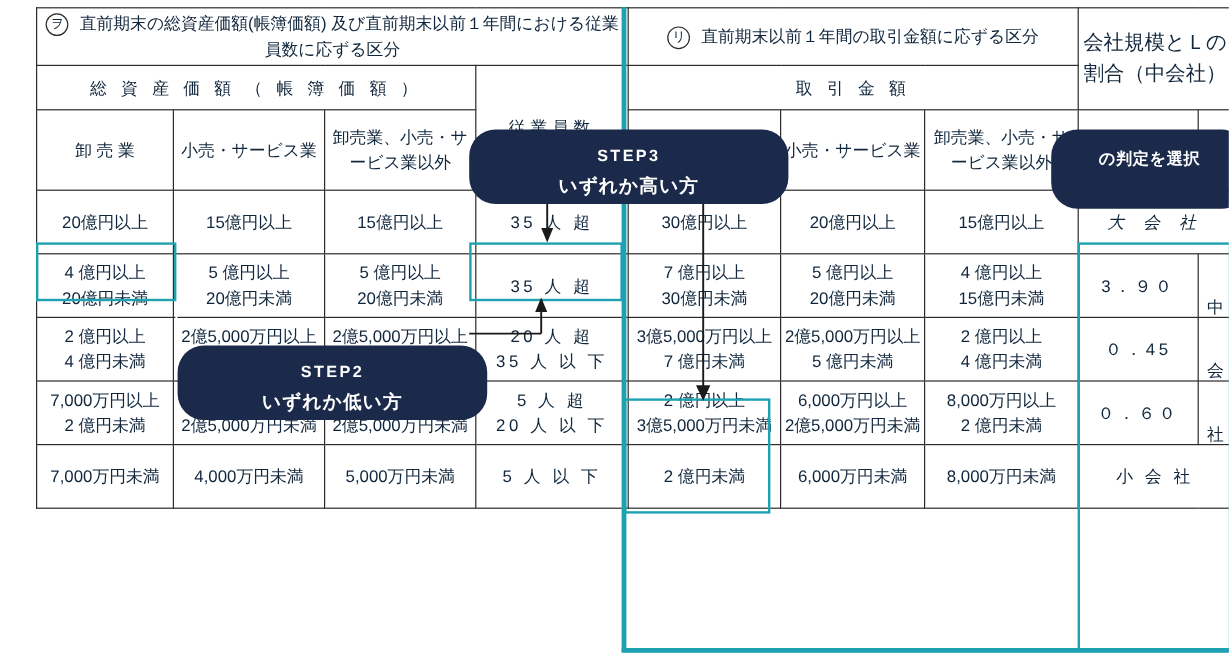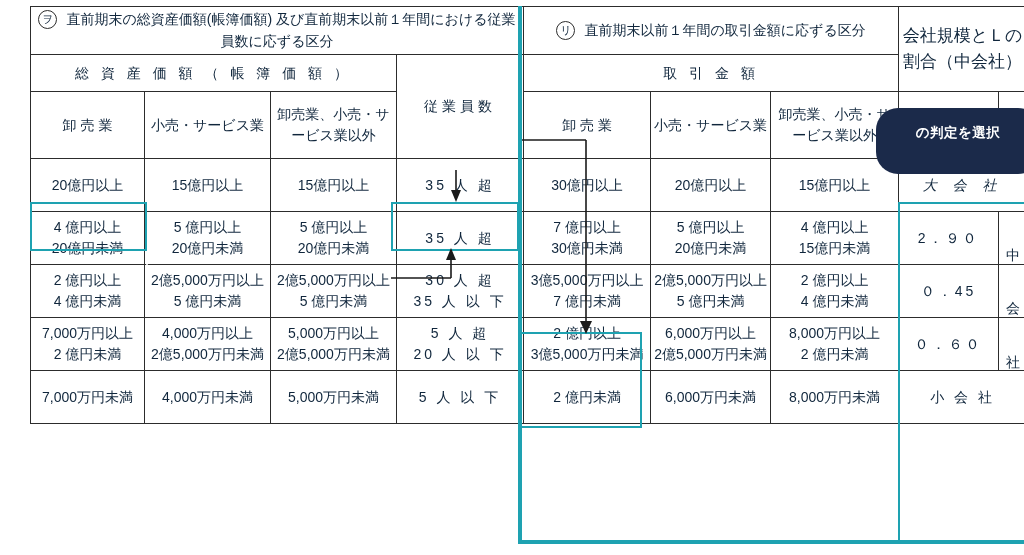--- a/index.html
+++ b/index.html
@@ -226,21 +226,21 @@
               <div>5 億円以上</div>
               <div>20億円未満</div>
             </div>
         </td>
         <td class="cell two-line sz">
           <div>
               <div>4 億円以上</div>
               <div>15億円未満</div>
             </div>
         </td>
-        <td class="cell lcell">2．９０</td>
+        <td class="cell lcell">3．９０</td>
         <td class="vert" rowspan="1">中</td>
       </tr>
 
       <tr>
         <td class="cell two-line sz">
           <div>
               <div>2 億円以上</div>
               <div>4 億円未満</div>
             </div>
         </td>
@@ -251,21 +251,21 @@
             </div>
         </td>
         <td class="cell two-line sz">
           <div>
               <div>2億5,000万円以上</div>
               <div>5 億円未満</div>
             </div>
         </td>
         <td class="cell two-line sz ppl">
           <div>
-              <div>30 人 超</div>
+              <div>20 人 超</div>
               <div>35 人 以 下</div>
             </div>
         </td>
         <td class="cell two-line sz-sm">
           <div>
               <div>3億5,000万円以上</div>
               <div>7 億円未満</div>
             </div>
         </td>
         <td class="cell two-line sz-sm">
@@ -360,17 +360,25 @@
       <path d="M375,278 L435,278"></path>
       <path d="M435,278 L435,250"></path>
     </g>
     <g fill="#1a1a1a">
       <polygon points="440,202 435,190 445,190"></polygon>
       <polygon points="570,334 564,321 576,321"></polygon>
       <polygon points="435,248 430,260 440,260"></polygon>
     </g>
   </svg>
 
+  <div class="callout" id="callout-step3">
+    <span class="l1">STEP3</span>
+    <span class="l2">いずれか高い方</span>
+  </div>
+  <div class="callout" id="callout-step2">
+    <span class="l1">STEP2</span>
+    <span class="l2">いずれか低い方</span>
+  </div>
   <div class="callout" id="callout-upper">
     <span class="l2">の判定を選択</span>
   </div>
 
 </div>
 
 </body></html>

